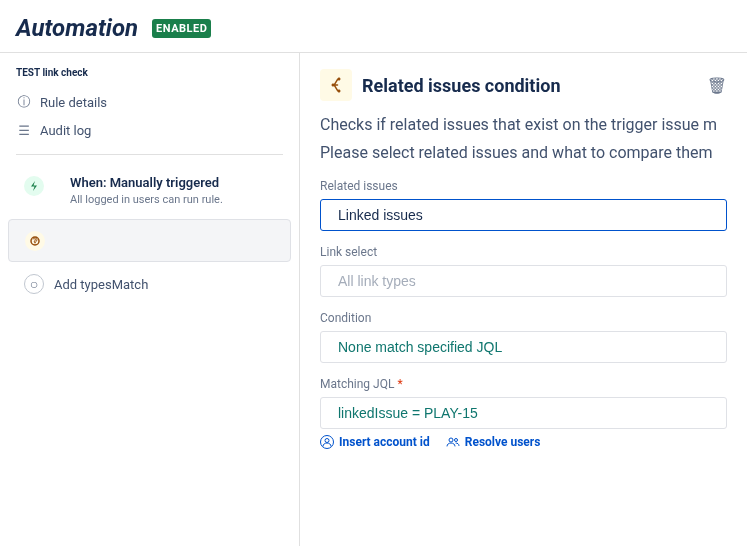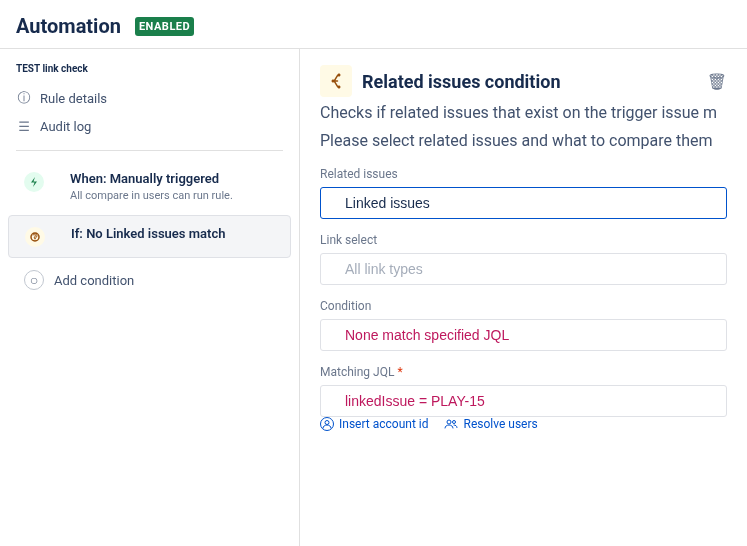--- a/index.html
+++ b/index.html
@@ -17,23 +17,24 @@
 
     
     .header {
       display: flex;
       align-items: center;
       padding: 14px 16px 10px 16px;
       border-bottom: 1px solid #e0e0e0;
       gap: 14px;
     }
     .header-title {
-      font-size: 20px;
+      font-size: 24px;
       font-weight: 700;
       color: #172b4d;
+      font-style: italic;
     }
     .badge-enabled {
       background: #1a7f4b;
       color: #fff;
       font-size: 11px;
       font-weight: 700;
       padding: 3px 4px;
       border-radius: 3px;
       letter-spacing: 0.5px;
     }
@@ -146,21 +147,21 @@
     
     .right-panel {
       flex: 1;
       padding: 16px 20px;
       overflow-y: auto;
     }
     .panel-header {
       display: flex;
       align-items: center;
       gap: 10px;
-      margin-bottom: 4px;
+      margin-bottom: 12px;
     }
     .panel-icon {
       width: 32px;
       height: 32px;
       background: #fffae6;
       border-radius: 4px;
       display: flex;
       align-items: center;
       justify-content: center;
       font-size: 16px;
@@ -192,36 +193,38 @@
       margin-bottom: 6px;
       display: block;
     }
     .form-label .required {
       color: #de350b;
     }
     .form-input {
       width: 100%;
       border: 1px solid #0052cc;
       border-radius: 3px;
-      padding: 7px 24px;
+      padding: 7px 17px;
       font-size: 14px;
       color: #172b4d;
       outline: none;
       background: #fff;
     }
     .form-input.inactive {
       border-color: #dfe1e6;
-      color: #be185d;
+      color: #0f766e;
     }
     .form-input::placeholder { color: #a5adba; }
 
     .jql-helper {
       display: flex;
       align-items: center;
       gap: 16px;
+      margin-top: 6px;
+      font-weight: bold;
     }
     .jql-helper-btn {
       display: flex;
       align-items: center;
       gap: 5px;
       font-size: 12px;
       color: #0052cc;
       cursor: pointer;
     }
     .jql-helper-icon {
@@ -265,42 +268,41 @@
     <hr class="sidebar-divider">
 
     <div class="sidebar-step">
       <div class="step-icon green">
         <svg width="12" height="12" viewBox="0 0 12 12" fill="none">
           <path d="M7 1L3 6.5H6.5L5 11L9 5.5H5.5L7 1Z" fill="#1a7f4b"></path>
         </svg>
       </div>
       <div class="step-content">
         <div class="step-label">When: Manually triggered</div>
-        <div class="step-sublabel">All compare in users can run rule.</div>
+        <div class="step-sublabel">All logged in users can run rule.</div>
       </div>
     </div>
 
     <div class="sidebar-step active">
       <div class="step-icon yellow">
         <svg width="12" height="12" viewBox="0 0 12 12" fill="none">
           <path d="M2 4.5C2 3.12 3.12 2 4.5 2C5.88 2 7 3.12 7 4.5C7 5.52 6.38 6.4 5.5 6.8V8H3.5V6.8C2.62 6.4 2 5.52 2 4.5ZM3.5 9H5.5V10.5H3.5V9Z" fill="#974f0c" opacity="0"></path>
           <circle cx="6" cy="6" r="4" stroke="#974f0c" stroke-width="1.5" fill="none"></circle>
           <path d="M4 4.5C4.1 3.7 4.9 3 6 3C7.1 3 8 3.7 8 4.8C8 5.6 7.5 6.2 6.8 6.5L6.5 7.5H5.5L5.2 6.2C5.9 5.9 6.5 5.4 6.5 4.8C6.5 4.3 6.3 4 5.5 4" stroke="#974f0c" stroke-width="1" fill="none"></path>
           <circle cx="6" cy="9" r="0.6" fill="#974f0c"></circle>
         </svg>
       </div>
       <div class="step-content">
-        <div class="step-label">If: No Linked issues match</div>
       </div>
     </div>
 
 
     <div class="add-component">
       <div class="add-component-circle">○</div>
-      <span>Add condition</span>
+      <span>Add typesMatch</span>
     </div>
   </div>
 
   <div class="right-panel">
     <div class="panel-header">
       <div class="panel-icon">
         <svg width="18" height="18" viewBox="0 0 18 18" fill="none">
           <path d="M10.5 3C10.5 2.17 11.17 1.5 12 1.5C12.83 1.5 13.5 2.17 13.5 3C13.5 3.83 12.83 4.5 12 4.5C11.17 4.5 10.5 3.83 10.5 3Z" fill="#974f0c"></path>
           <path d="M4.5 9C4.5 8.17 5.17 7.5 6 7.5C6.83 7.5 7.5 8.17 7.5 9C7.5 9.83 6.83 10.5 6 10.5C5.17 10.5 4.5 9.83 4.5 9Z" fill="#974f0c"></path>
           <path d="M10.5 15C10.5 14.17 11.17 13.5 12 13.5C12.83 13.5 13.5 14.17 13.5 15C13.5 15.83 12.83 16.5 12 16.5C11.17 16.5 10.5 15.83 10.5 15Z" fill="#974f0c"></path>

